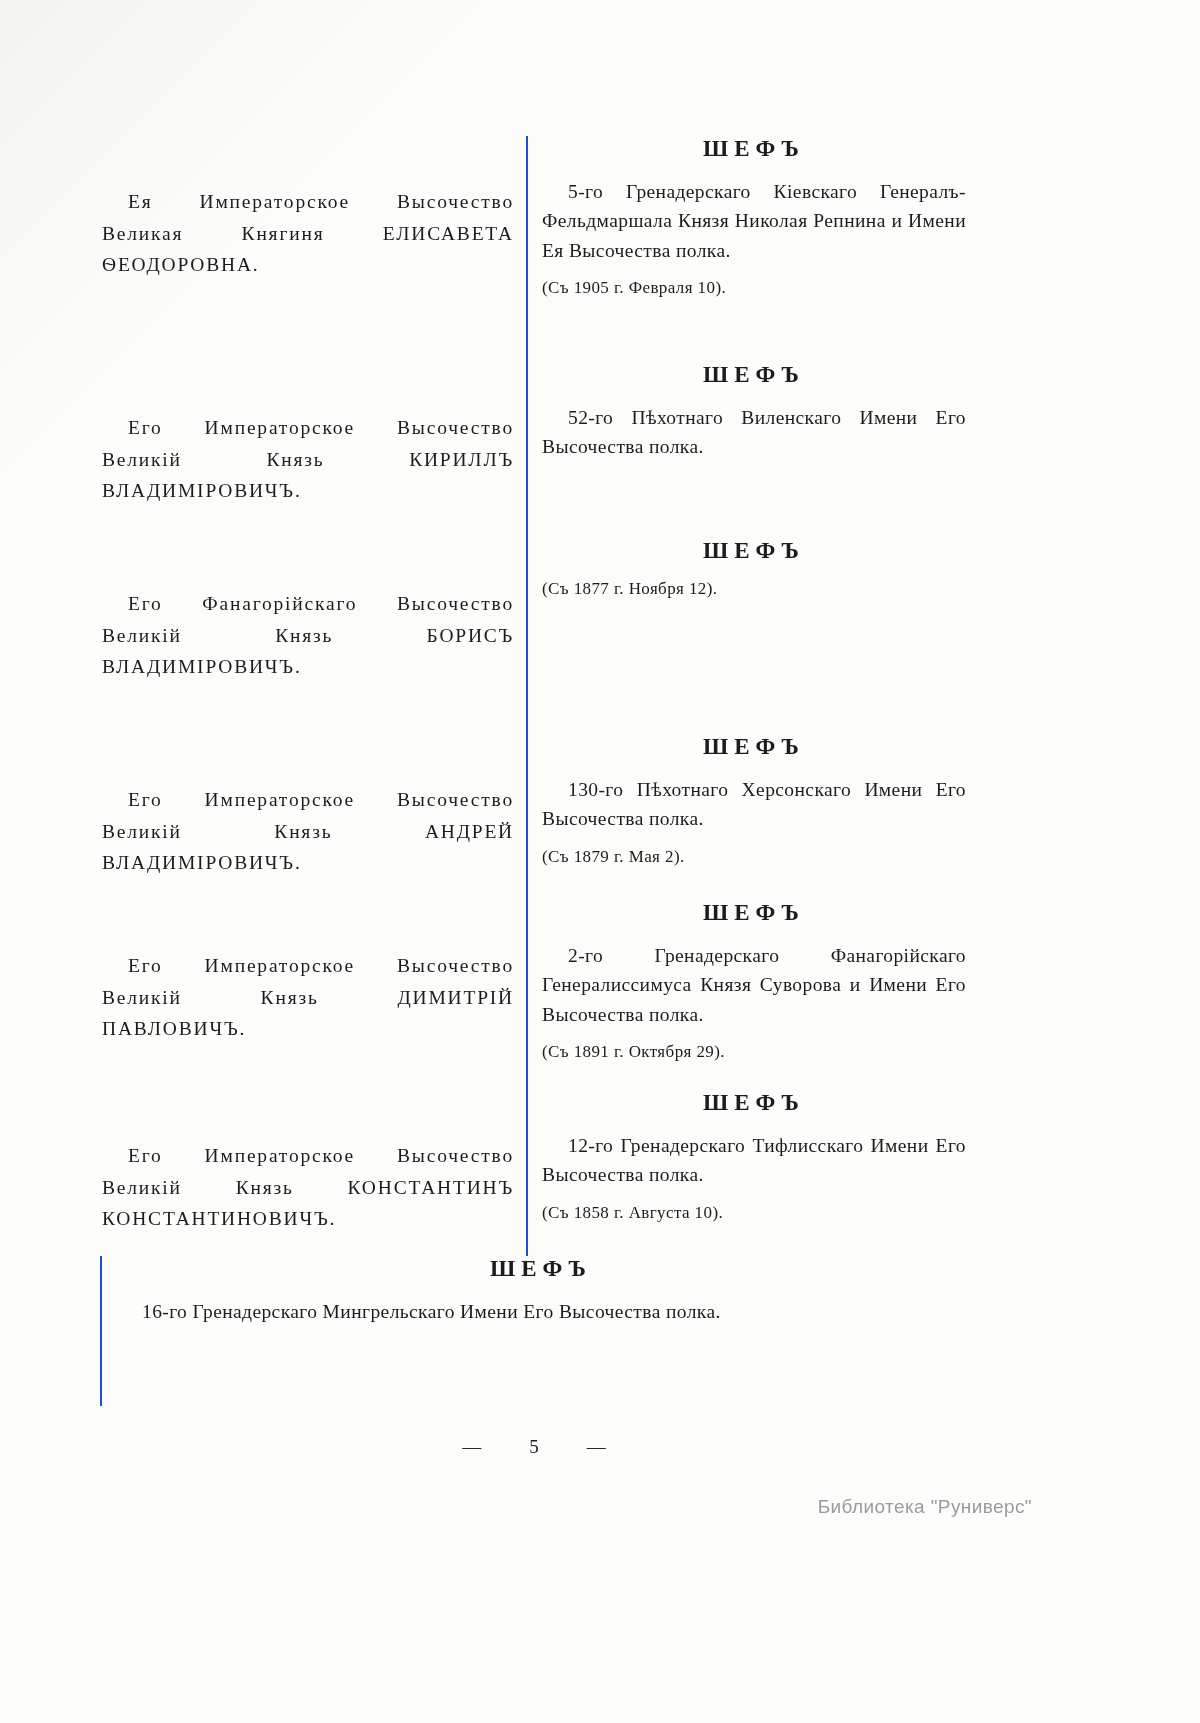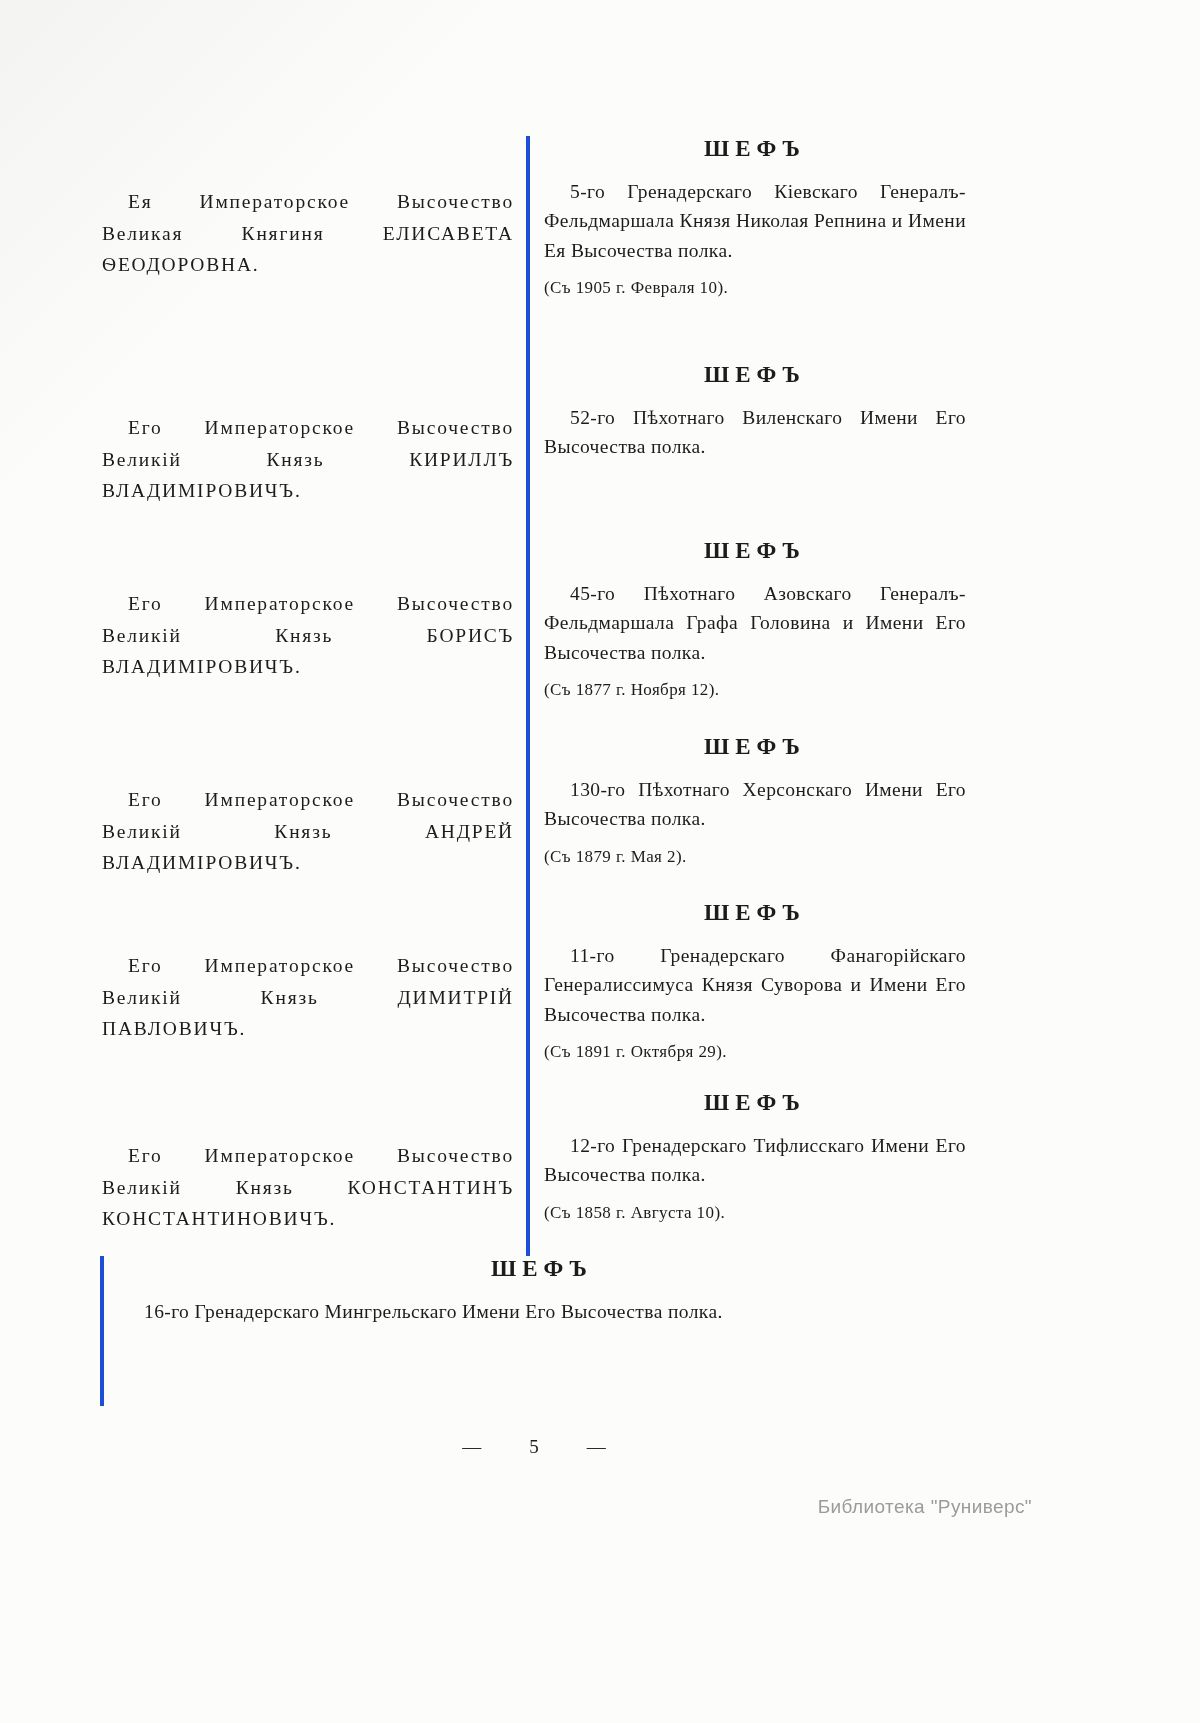--- a/index.html
+++ b/index.html
@@ -29,21 +29,21 @@
   .entry:nth-of-type(4) { min-height: 166px; }
   .entry:nth-of-type(5) { min-height: 190px; }
   .entry:nth-of-type(6) { min-height: 166px; }
   .entry:nth-of-type(7) { min-height: 150px; }
   .left-cell {
     width: 426px;
     padding: 50px 12px 0 2px;
   }
   .right-cell {
     flex: 1;
-    border-left: 4px solid #1d4ed8;
+    border-left: 2px solid #1d4ed8;
     padding: 0 2px 0 14px;
   }
   .person {
     font-size: 19.5px;
     line-height: 1.62;
     text-align: justify;
     text-indent: 26px;
     letter-spacing: 1.8px;
   }
   .chef-heading {
@@ -106,25 +106,24 @@
       <p class="person">Его Императорское Высочество Великій Князь КИРИЛЛЪ ВЛАДИМІРОВИЧЪ.</p>
     </div>
     <div class="right-cell">
       <h2 class="chef-heading">ШЕФЪ</h2>
       <p class="regiment">52-го Пѣхотнаго Виленскаго Имени Его Высочества полка.</p>
     </div>
   </div>
 
   <div class="entry">
     <div class="left-cell">
-      <p class="person">Его Императорское Высочество Великій Князь БОРИСЪ ВЛАДИМІРОВИЧЪ.</p>
+      <p class="person">Его Фанагорійскаго Высочество Великій Князь БОРИСЪ ВЛАДИМІРОВИЧЪ.</p>
     </div>
     <div class="right-cell">
       <h2 class="chef-heading">ШЕФЪ</h2>
-      <p class="regiment">45-го Пѣхотнаго Азовскаго Генералъ-Фельдмаршала Графа Головина и Имени Его Высочества полка.</p>
       <p class="date">(Съ 1877 г. Ноября 12).</p>
     </div>
   </div>
 
   <div class="entry">
     <div class="left-cell">
       <p class="person">Его Императорское Высочество Великій Князь АНДРЕЙ ВЛАДИМІРОВИЧЪ.</p>
     </div>
     <div class="right-cell">
       <h2 class="chef-heading">ШЕФЪ</h2>
@@ -132,21 +131,21 @@
       <p class="date">(Съ 1879 г. Мая 2).</p>
     </div>
   </div>
 
   <div class="entry">
     <div class="left-cell">
       <p class="person">Его Императорское Высочество Великій Князь ДИМИТРІЙ ПАВЛОВИЧЪ.</p>
     </div>
     <div class="right-cell">
       <h2 class="chef-heading">ШЕФЪ</h2>
-      <p class="regiment">11-го Гренадерскаго Фанагорійскаго Генералиссимуса Князя Суворова и Имени Его Высочества полка.</p>
+      <p class="regiment">2-го Гренадерскаго Фанагорійскаго Генералиссимуса Князя Суворова и Имени Его Высочества полка.</p>
       <p class="date">(Съ 1891 г. Октября 29).</p>
     </div>
   </div>
 
   <div class="entry">
     <div class="left-cell">
       <p class="person">Его Императорское Высочество Великій Князь КОНСТАНТИНЪ КОНСТАНТИНОВИЧЪ.</p>
     </div>
     <div class="right-cell">
       <h2 class="chef-heading">ШЕФЪ</h2>

